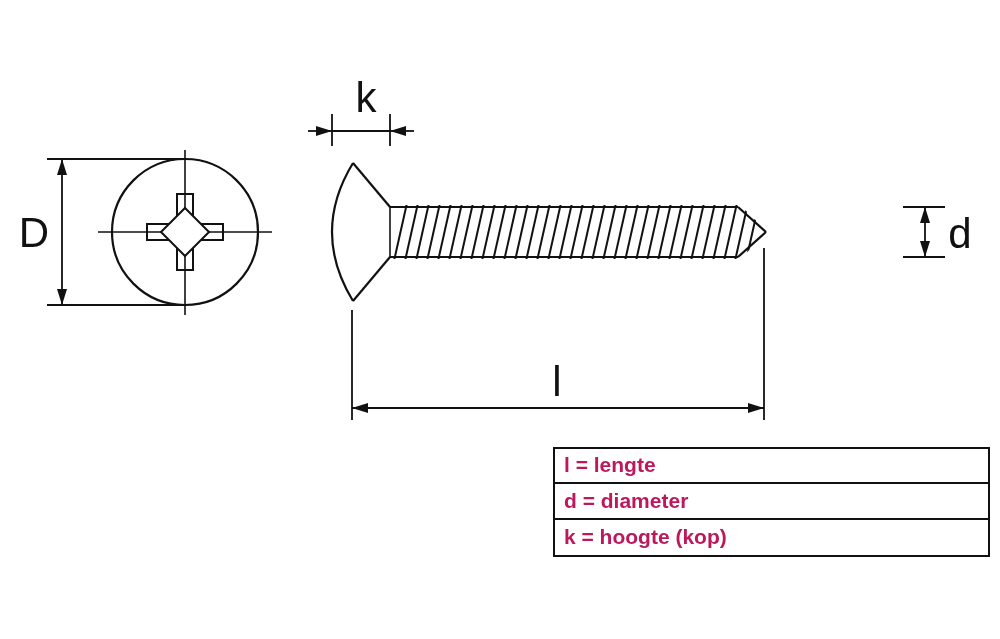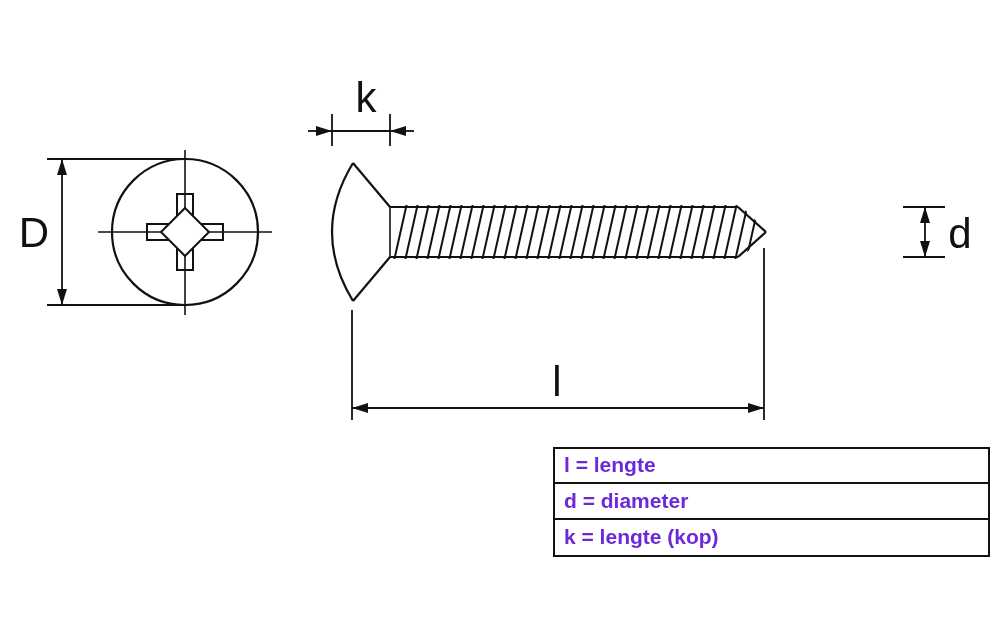--- a/index.html
+++ b/index.html
@@ -31,21 +31,21 @@
     border-top: none;
     display: flex;
     align-items: center;
     padding-left: 9px;
     background: #ffffff;
   }
   .legend-row:first-child { border-top: 2px solid #111111; }
   .legend-text {
     font-weight: bold;
     font-size: 21px;
-    color: #6d28d9;
+    color: #be185d;
     white-space: nowrap;
   }
 </style>
 </head>
 <body>
 
 <div class="page">
 
   <svg class="drawing" width="1000" height="639" viewBox="0 0 1000 639">
 
@@ -158,17 +158,17 @@
   </svg>
 
   <div class="legend">
     <div class="legend-row">
       <span class="legend-text">l = lengte</span>
     </div>
     <div class="legend-row">
       <span class="legend-text">d = diameter</span>
     </div>
     <div class="legend-row">
-      <span class="legend-text">k = lengte (kop)</span>
+      <span class="legend-text">k = hoogte (kop)</span>
     </div>
   </div>
 
 </div>
 
 </body></html>

